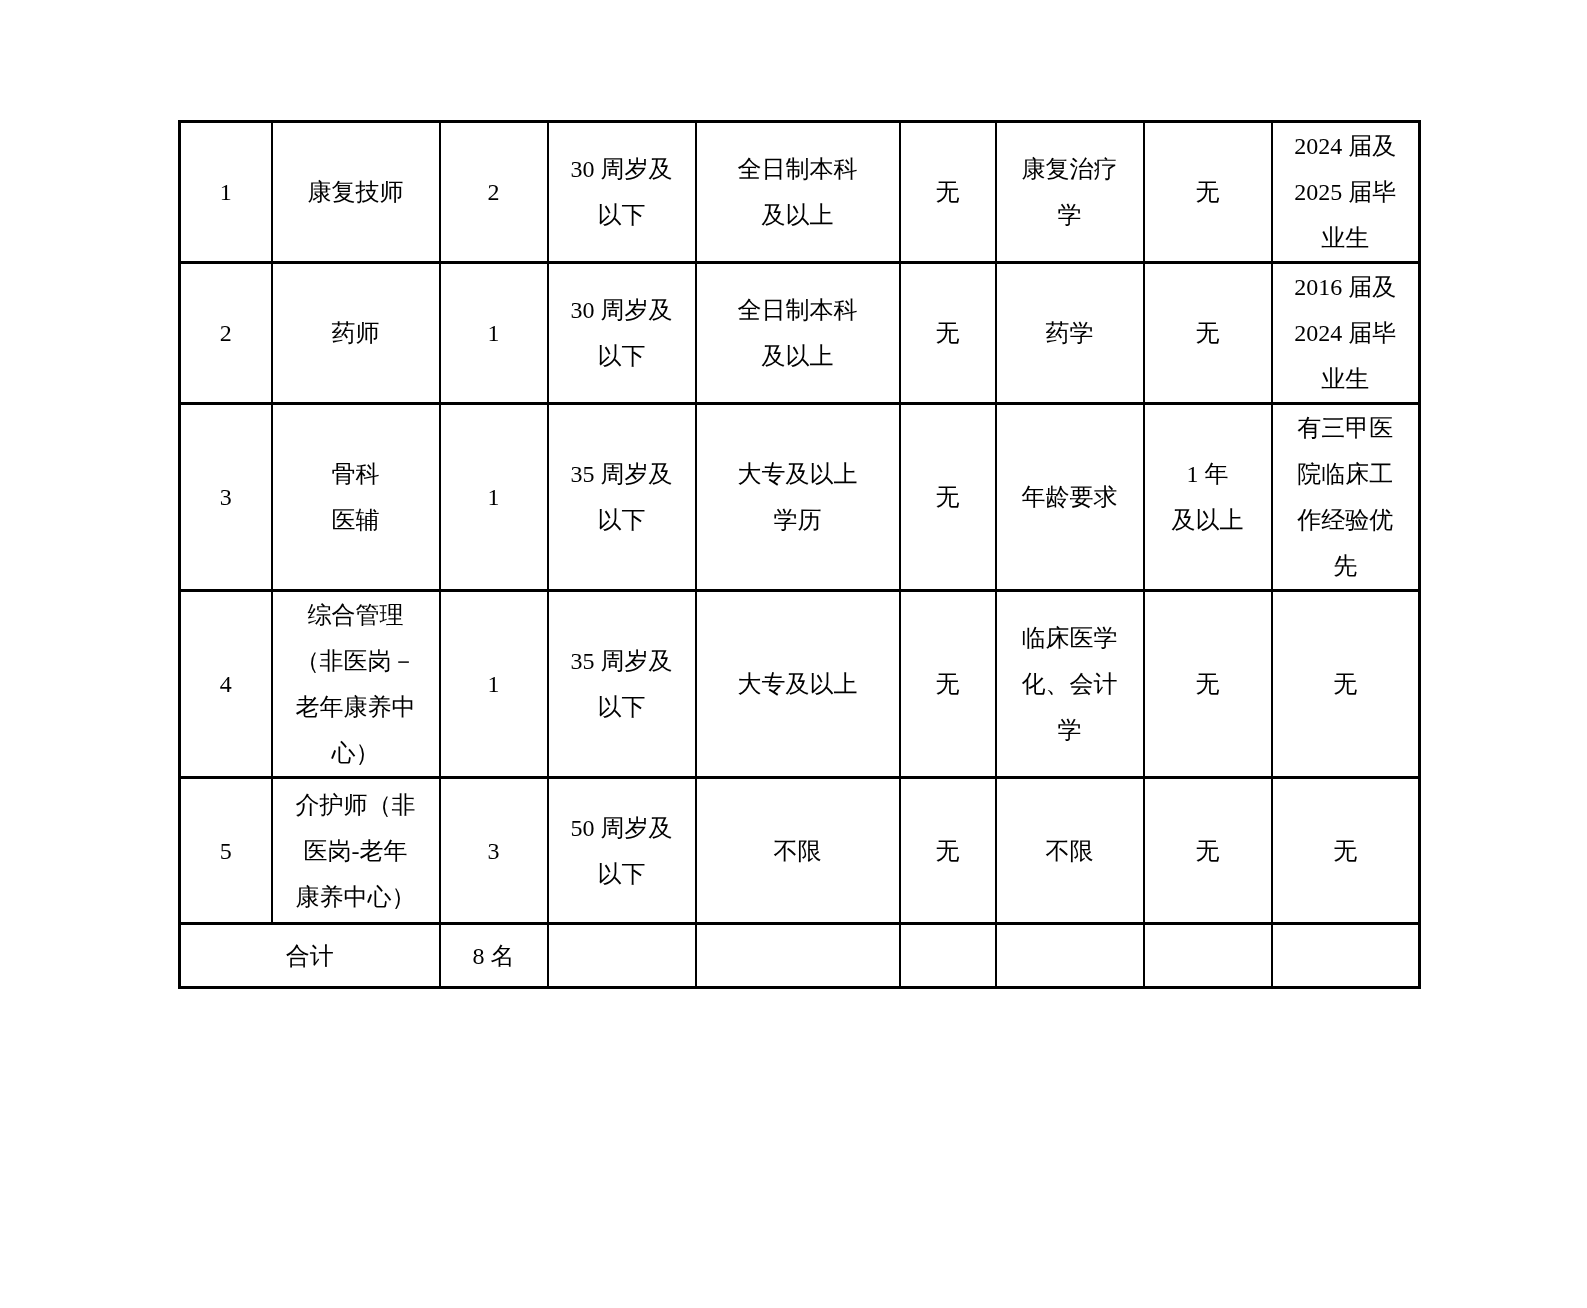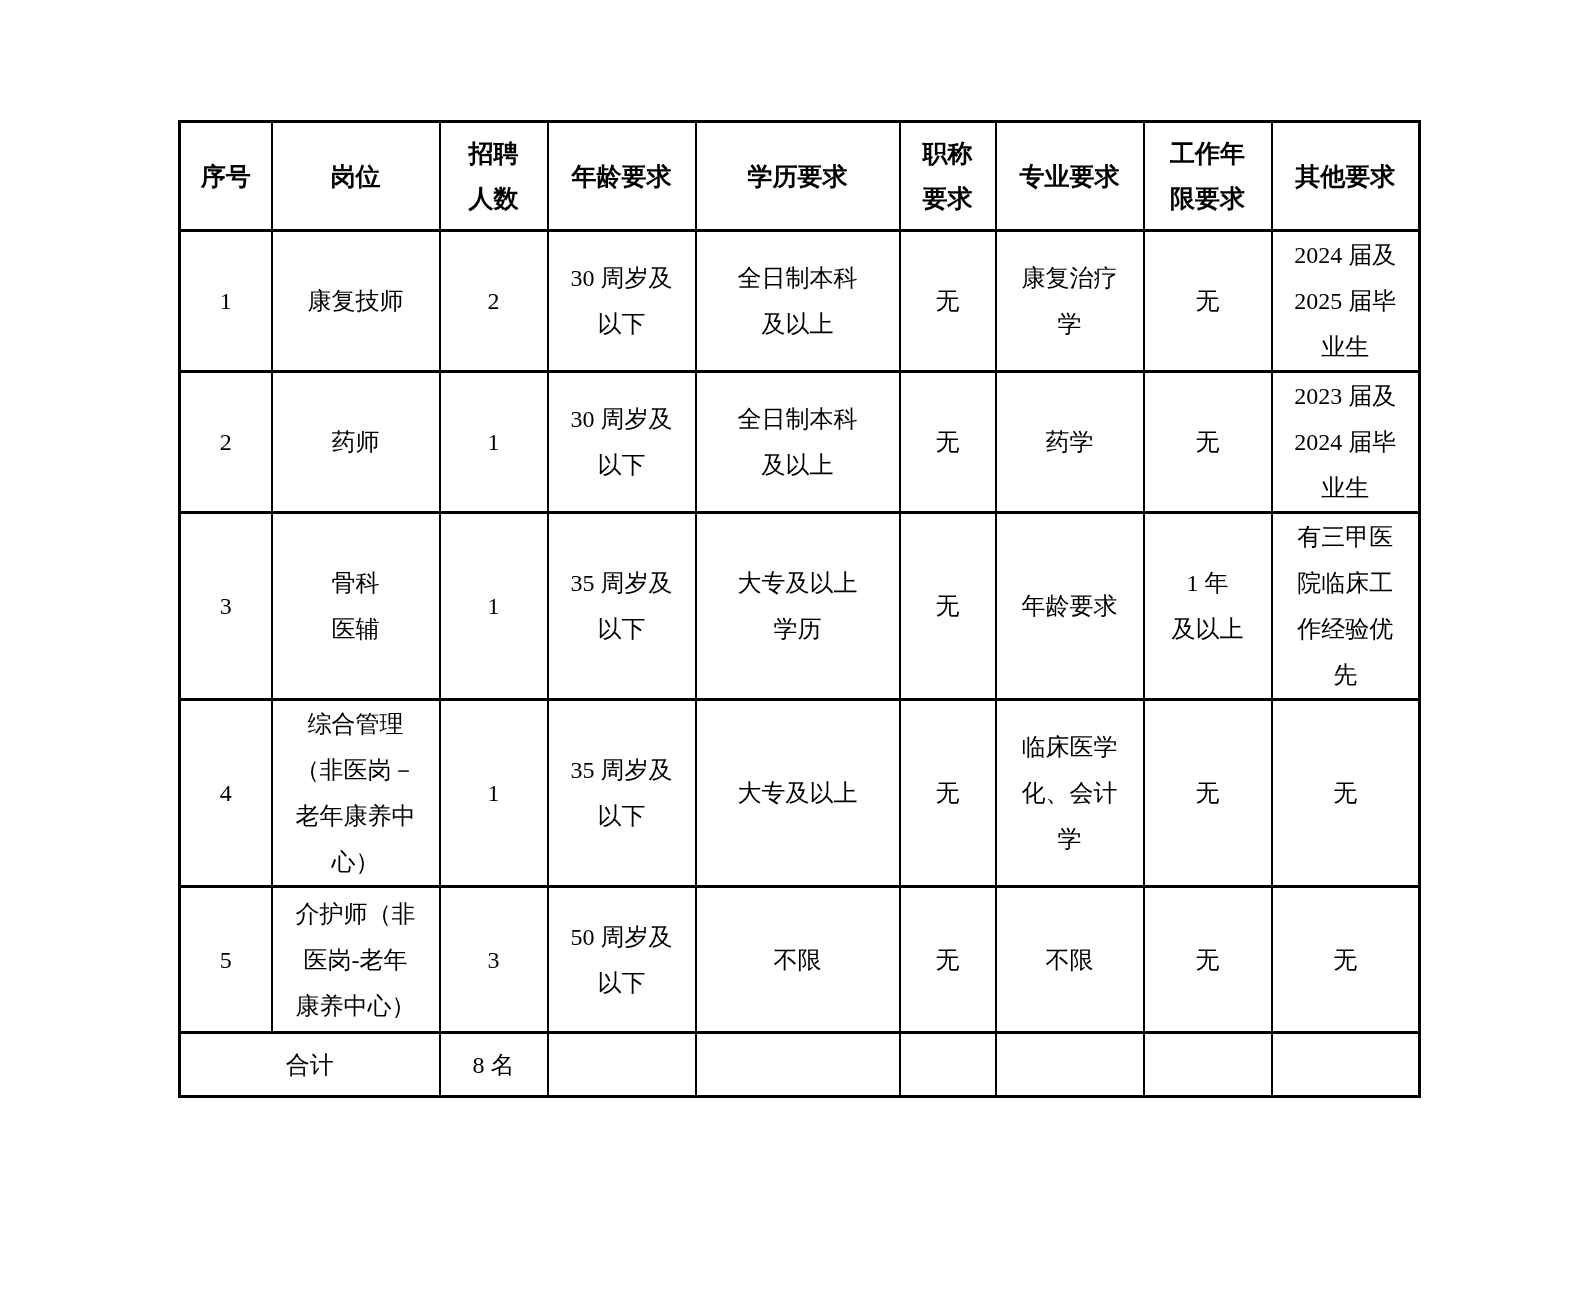--- a/index.html
+++ b/index.html
@@ -73,34 +73,20 @@
       <col style="width:148px">
       <col style="width:204px">
       <col style="width:96px">
       <col style="width:148px">
       <col style="width:128px">
       <col style="width:148px">
     </colgroup>
 
     <tbody>
 
-    <tr class="header-row">
-      <td>序号</td>
-      <td>岗位</td>
-      <td>招聘
-人数</td>
-      <td>年龄要求</td>
-      <td>学历要求</td>
-      <td>职称
-要求</td>
-      <td>专业要求</td>
-      <td>工作年
-限要求</td>
-      <td>其他要求</td>
-    </tr>
 
     <tr class="row-1">
       <td>1</td>
       <td>康复技师</td>
       <td>2</td>
       <td>30 周岁及
 以下</td>
       <td>全日制本科
 及以上</td>
       <td>无</td>
@@ -116,21 +102,21 @@
       <td>2</td>
       <td>药师</td>
       <td>1</td>
       <td>30 周岁及
 以下</td>
       <td>全日制本科
 及以上</td>
       <td>无</td>
       <td>药学</td>
       <td>无</td>
-      <td>2023 届及
+      <td>2016 届及
 2024 届毕
 业生</td>
     </tr>
 
     <tr class="row-3">
       <td>3</td>
       <td>骨科
 医辅</td>
       <td>1</td>
       <td>35 周岁及

